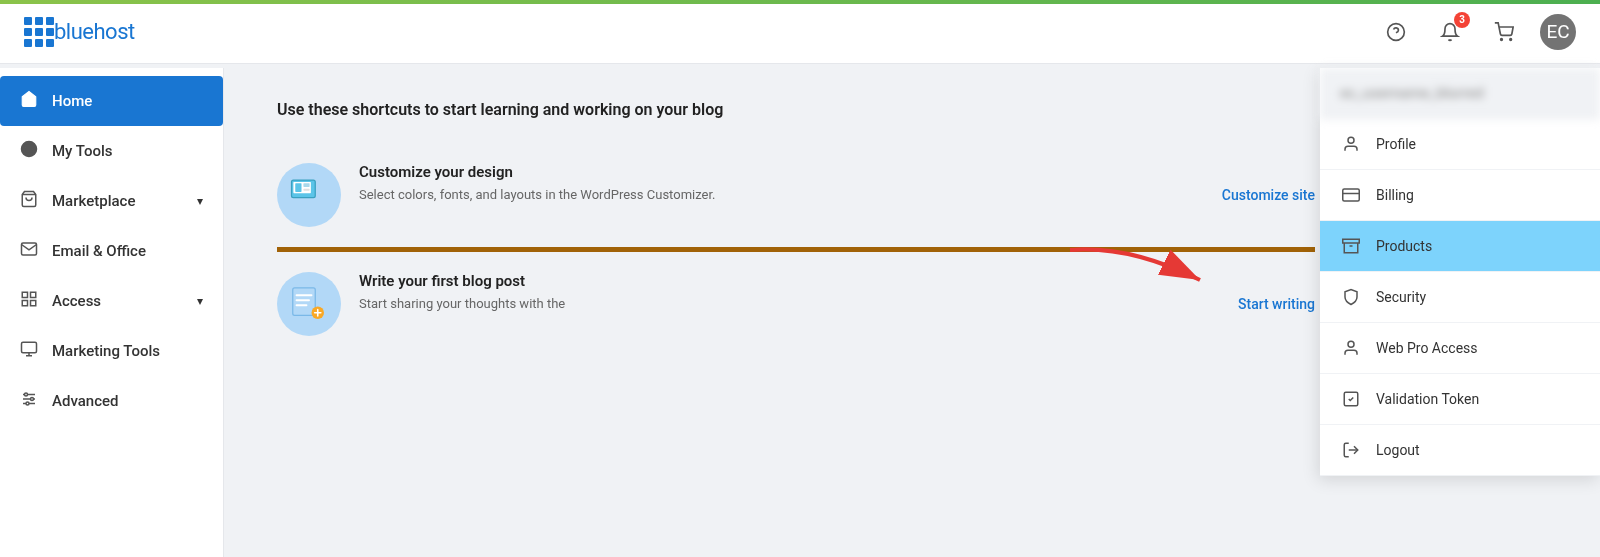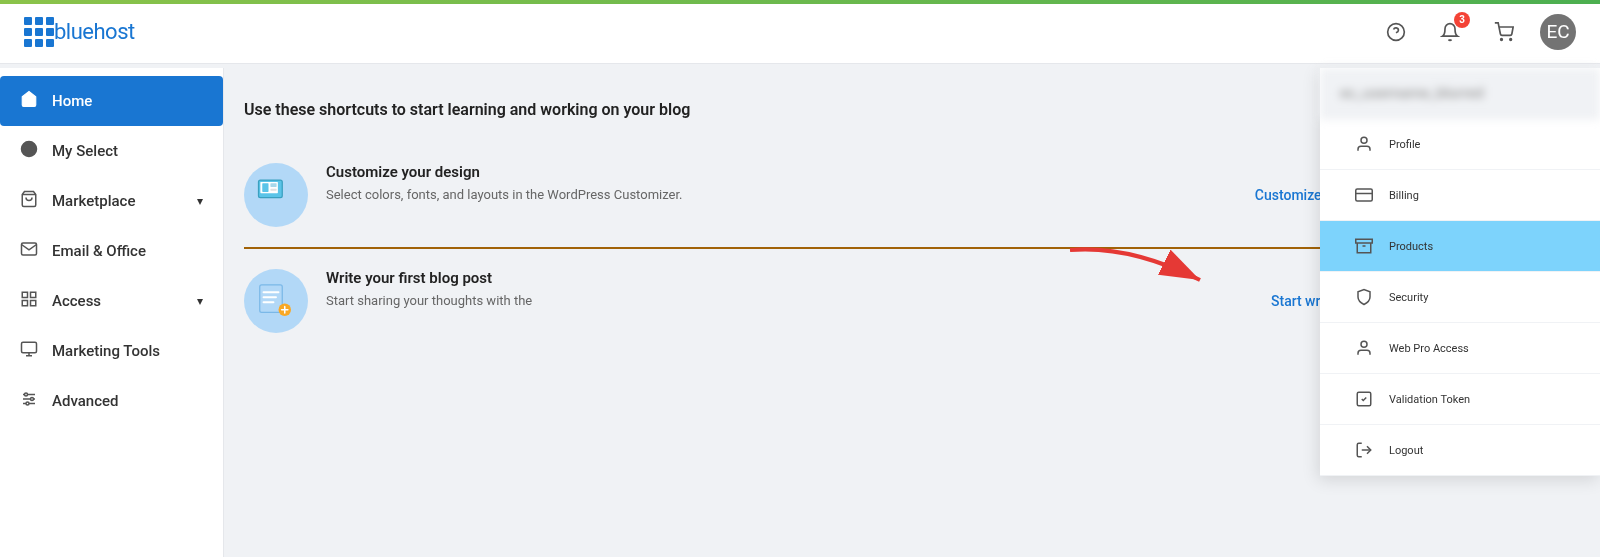--- a/index.html
+++ b/index.html
@@ -51,24 +51,24 @@
       font-weight: 500; transition: background 0.15s;
     }
     .sidebar-item.active { background: #1976d2; color: #fff; border-radius: 4px; }
     .sidebar-item.active .sidebar-icon { color: #fff; }
     .sidebar-icon { font-size: 18px; color: #555; flex-shrink: 0; }
     .sidebar-item.active .sidebar-icon { color: #fff; }
     .chevron { margin-left: auto; font-size: 12px; }
 
     
     .main { margin-left: 224px; padding-top: 68px; min-height: 557px; background: #f0f2f5; }
-    .content-area { padding: 32px 20px; display: flex; gap: 32px; }
+    .content-area { padding: 32px 53px; display: flex; gap: 32px; }
     .shortcuts-panel { flex: 1; }
     .shortcuts-title { font-size: 16px; font-weight: 600; color: #222; margin-bottom: 24px; }
-    .shortcut-item { display: flex; align-items: flex-start; gap: 18px; padding: 20px 0; border-bottom: 2px solid #a16207; }
+    .shortcut-item { display: flex; align-items: flex-start; gap: 18px; padding: 20px 0; border-bottom: 5px solid #a16207; }
     .shortcut-icon-box {
       width: 64px; height: 64px; border-radius: 50%; background: #b2d8f7;
       display: flex; align-items: center; justify-content: center; flex-shrink: 0;
     }
     .shortcut-text { flex: 1; }
     .shortcut-name { font-size: 15px; font-weight: 600; color: #222; margin-bottom: 4px; }
     .shortcut-desc { font-size: 13px; color: #666; line-height: 1.5; }
     .shortcut-link { font-size: 14px; color: #1976d2; font-weight: 500; cursor: pointer; white-space: nowrap; align-self: center; }
 
     .tips-panel { width: 200px; flex-shrink: 0; }
@@ -85,21 +85,21 @@
       box-shadow: -2px 4px 16px rgba(0,0,0,0.12);
     }
     .dropdown-header {
       padding: 16px 20px; background: #f0f2f5;
       font-size: 15px; font-weight: 500; color: #999; border-bottom: 1px solid #e5e7eb;
       
       filter: blur(4px);
     }
     .dropdown-item {
       display: flex; align-items: center; gap: 14px;
-      padding: 16px 33px; cursor: pointer; font-size: 11px; color: #333;
+      padding: 16px 20px; cursor: pointer; font-size: 14px; color: #333;
       border-bottom: 1px solid #f0f2f5; transition: background 0.15s;
     }
     .dropdown-item.highlighted { background: #7dd3fc; }
     .dropdown-item-icon { font-size: 18px; color: #555; width: 22px; display: flex; align-items: center; justify-content: center; }
 
     
     .red-arrow {
       position: fixed; right: 370px; top: 240px; z-index: 400;
       pointer-events: none;
     }
@@ -164,21 +164,21 @@
     <span>Home</span>
   </div>
   <div class="sidebar-item">
     <span class="sidebar-icon">
       <svg width="18" height="18" viewBox="0 0 24 24" fill="none" stroke="#555" stroke-width="2">
           <circle cx="12" cy="12" r="10"></circle>
           <path d="M12 2C6.48 2 2 6.48 2 12s4.48 10 10 10 10-4.48 10-10S17.52 2 12 2z" fill="#555" stroke="none"></path>
           <text x="7" y="16" fill="white" font-size="12" font-weight="bold">W</text>
         </svg>
     </span>
-    <span>My Select</span>
+    <span>My Tools</span>
   </div>
   <div class="sidebar-item">
     <span class="sidebar-icon">
       <svg width="18" height="18" viewBox="0 0 24 24" fill="none" stroke="#555" stroke-width="2">
           <path d="M6 2L3 6v14a2 2 0 002 2h14a2 2 0 002-2V6l-3-4z"></path>
           <line x1="3" y1="6" x2="21" y2="6"></line>
           <path d="M16 10a4 4 0 01-8 0"></path>
         </svg>
     </span>
     <span>Marketplace</span>

